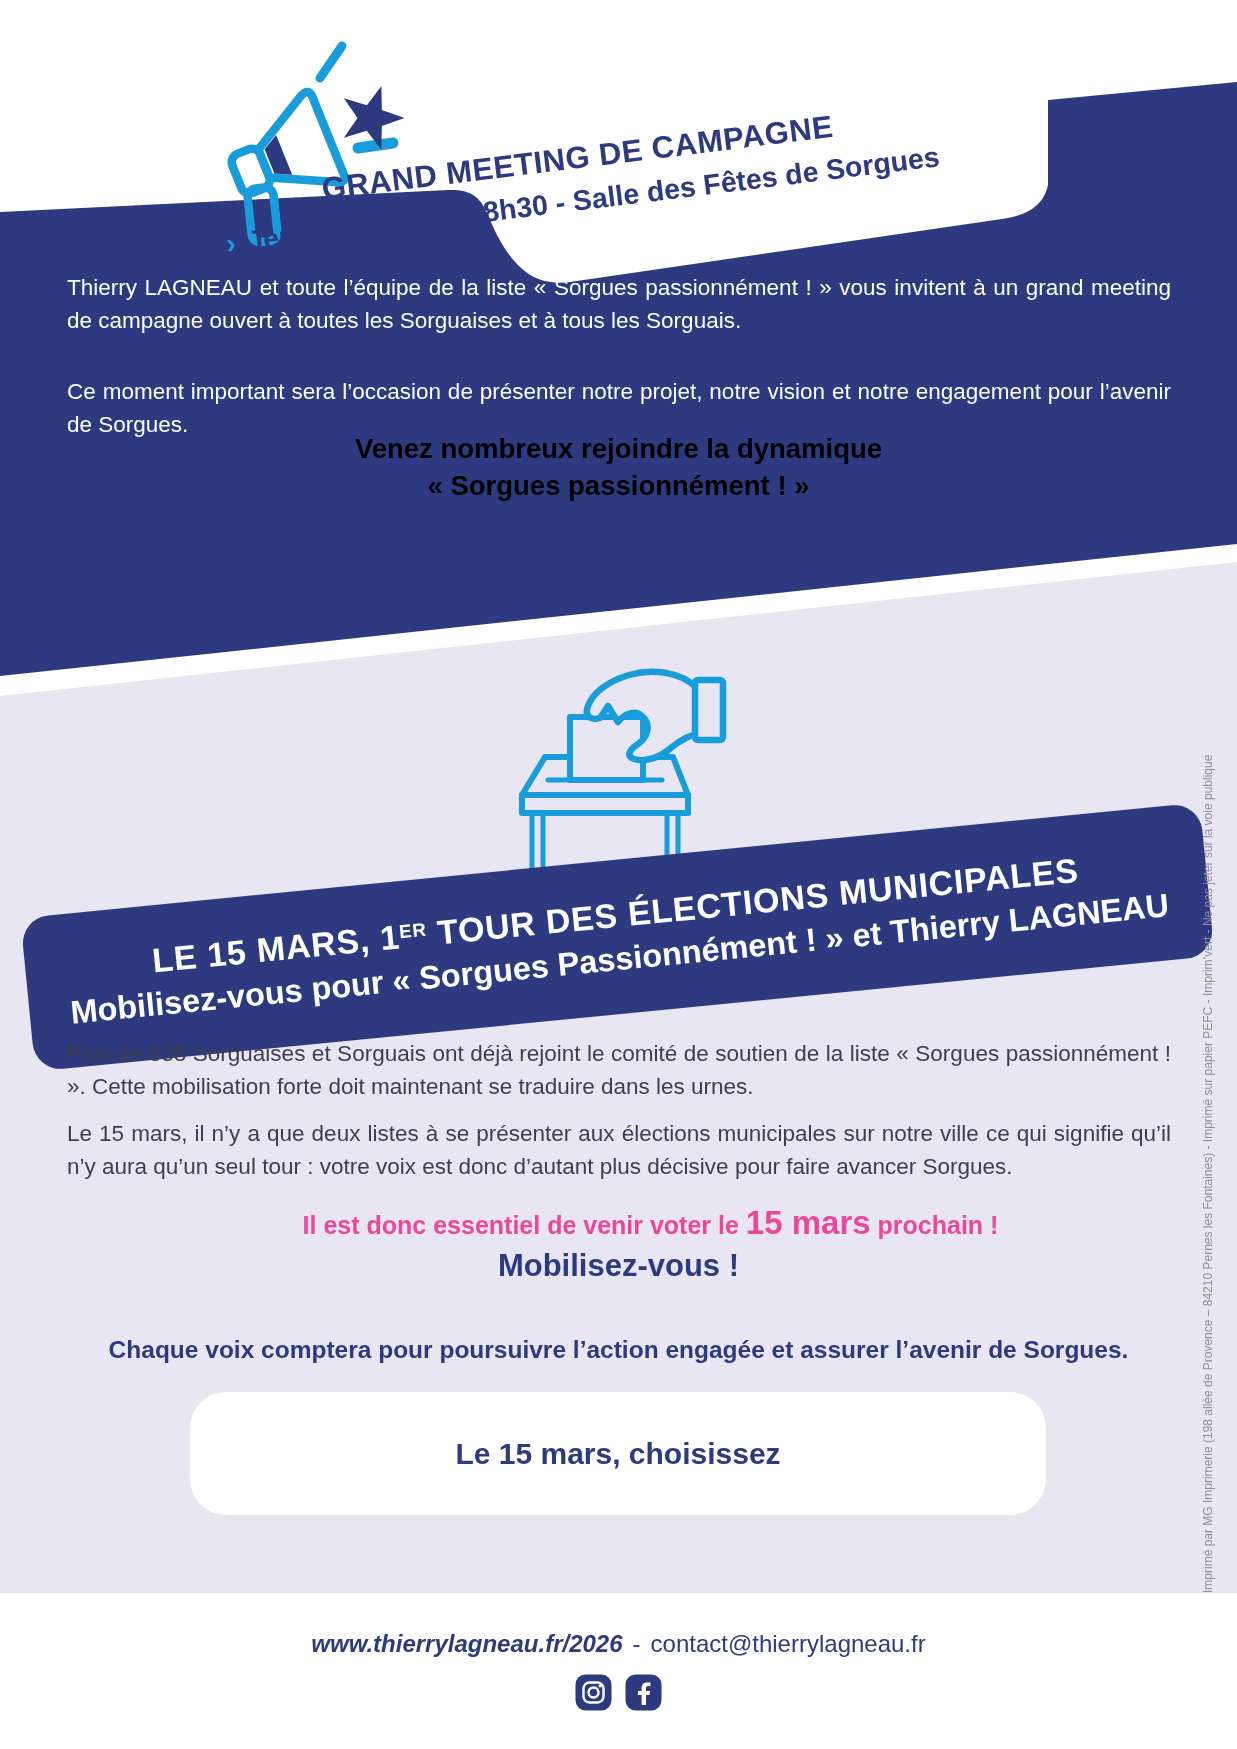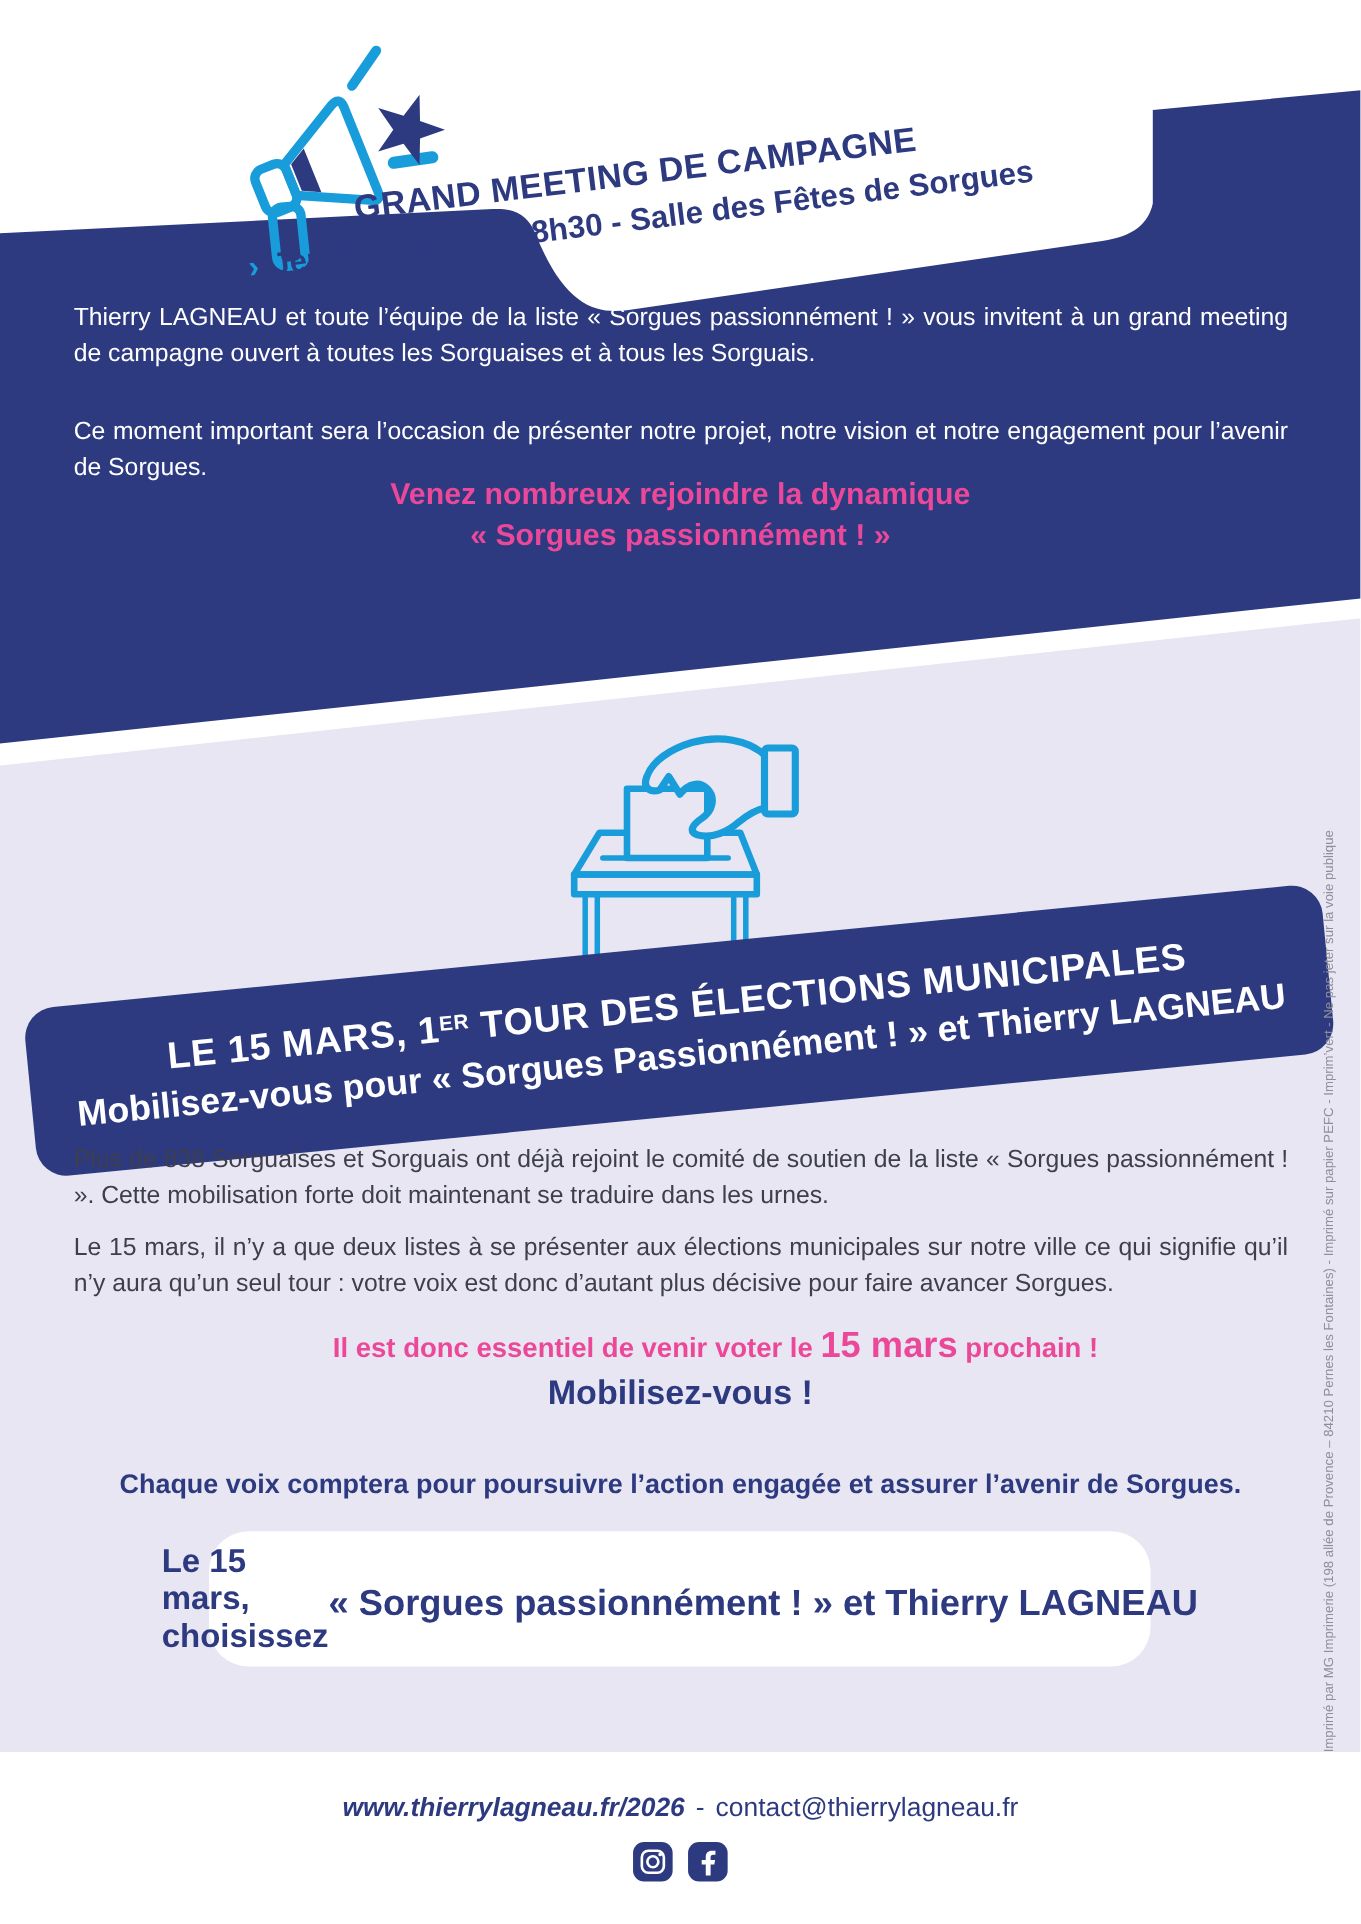--- a/index.html
+++ b/index.html
@@ -16,21 +16,21 @@
 
   .header-title{position:absolute;left:200px;top:140px;width:760px;transform:rotate(-7deg);
                 color:#2d3a80;text-align:center;z-index:3;}
   .ht1{font-size:31px;font-weight:700;letter-spacing:.5px;white-space:nowrap;}
   .ht2{font-size:28.5px;font-weight:700;margin-top:8px;white-space:nowrap;}
   .chev{color:#189dda;margin-right:12px;font-weight:700;}
 
   .intro{position:absolute;left:67px;width:1104px;margin:0;color:#fff;font-size:22.5px;
          line-height:1.45;text-align:justify;z-index:3;}
   .ip1{top:272px;} .ip2{top:352px;margin-top:24px;}
-  .highlight{position:absolute;left:0;width:100%;top:430px;color:#ec4899;text-align:center;
+  .highlight{position:absolute;left:0;width:100%;top:430px;color:#000000;text-align:center;
              font-weight:700;font-size:27.5px;line-height:1.35;z-index:3;}
 
   .ballot{position:absolute;left:505px;top:662px;z-index:1;}
 
   .banner{position:absolute;left:25px;top:860px;width:1185px;height:154px;background:#2d3a80;
           border-radius:28px;transform:rotate(-5.6deg);z-index:2;display:flex;
           flex-direction:column;justify-content:center;align-items:center;color:#fff;}
   .b1{font-size:34px;font-weight:700;letter-spacing:.8px;white-space:nowrap;}
   .b1 sup{font-size:.55em;vertical-align:10px;}
   .b2{font-size:32.5px;font-weight:700;margin-top:6px;white-space:nowrap;}
@@ -130,21 +130,20 @@
   <p class="bodyp bp2">Le 15 mars, il n’y a que deux listes à se présenter aux élections municipales sur notre ville ce qui signifie qu’il n’y aura qu’un seul tour : votre voix est donc d’autant plus décisive pour faire avancer Sorgues.</p>
 
   <div class="cta1">
     <span>Il est donc essentiel de venir voter le </span><span class="big">15 mars</span><span> prochain !</span>
   </div>
   <div class="cta2">Mobilisez-vous !</div>
   <div class="cta3">Chaque voix comptera pour poursuivre l’action engagée et assurer l’avenir de Sorgues.</div>
 
   <div class="choicebox">
     <div class="cb1">Le 15 mars, choisissez</div>
-    <div class="cb2">« Sorgues passionnément ! » et Thierry LAGNEAU</div>
   </div>
 
   <div class="print">Imprimé par  MG Imprimerie (198 allée de Provence – 84210 Pernes les Fontaines) - Imprimé sur papier PEFC - Imprim’vert - Ne pas jeter sur la voie publique</div>
 
   <div class="footerline">
     <span class="url">www.thierrylagneau.fr/2026</span><span class="sep">-</span><span class="email">contact@thierrylagneau.fr</span>
   </div>
 
   <div class="social">
     <svg width="37" height="37" viewBox="0 0 37 37">

